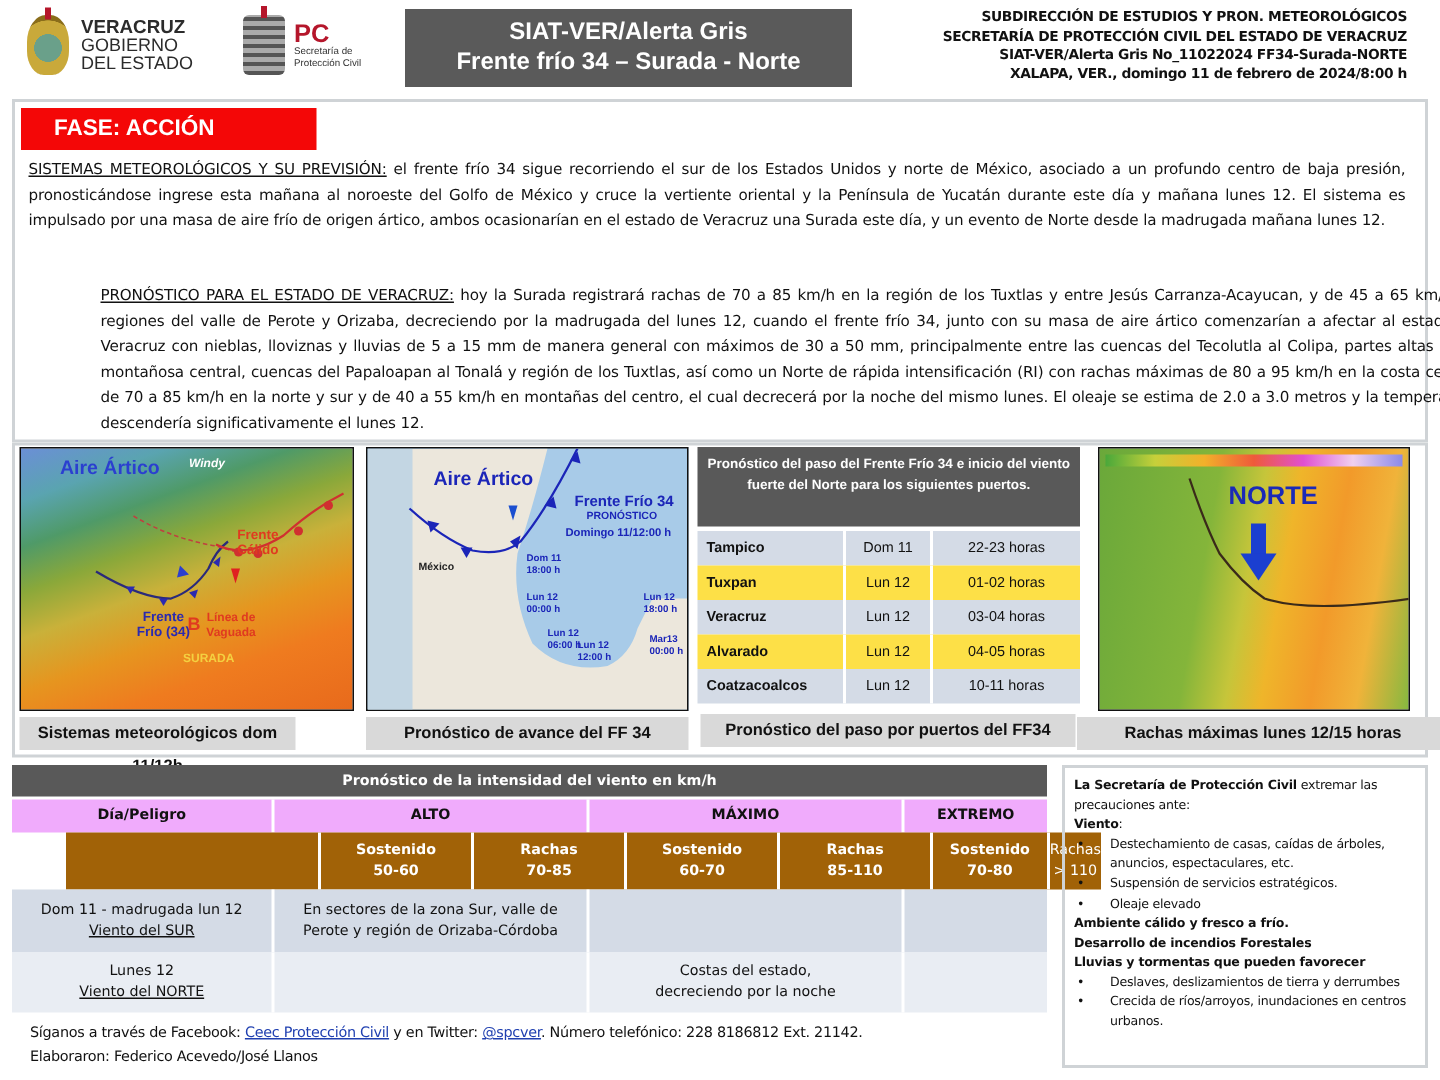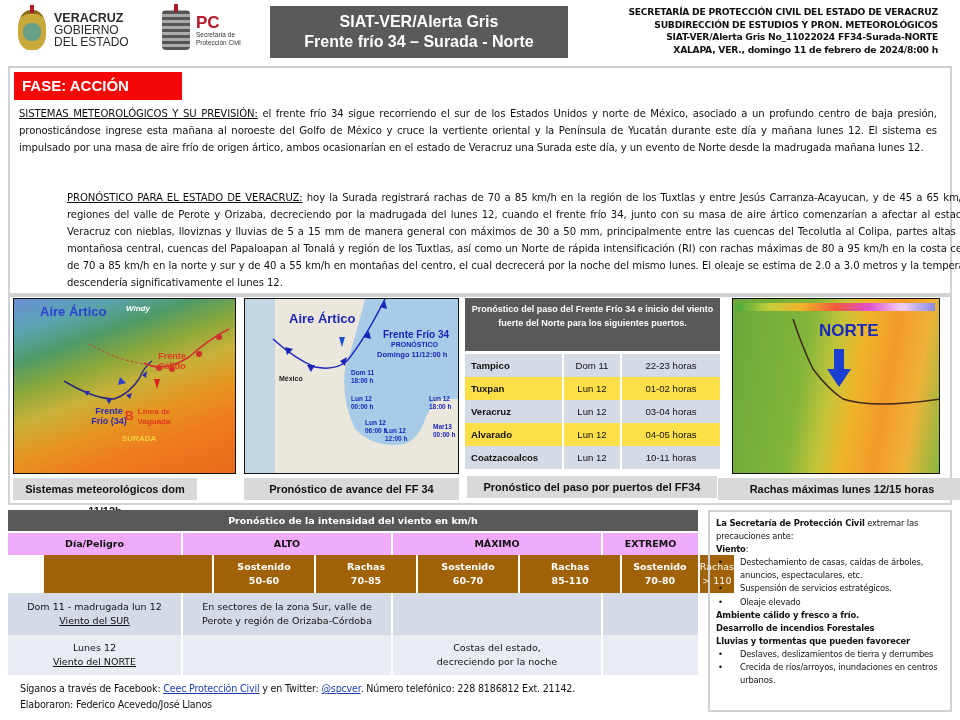--- a/index.html
+++ b/index.html
@@ -17,21 +17,21 @@
   .pc-crest::before { content: ""; position: absolute; left: 12px; top: -6px; width: 4px; height: 8px; background: #b5162b; }
   .pc-text { display: flex; flex-direction: column; }
   .pc-text b { color: #b5162b; font-size: 17px; line-height: 17px; }
   .pc-text span { font-size: 6.5px; line-height: 8px; color: #333; }
 
   .title-box { position: absolute; left: 270px; top: 6px; width: 298px; height: 52px; background: #5a5a5a; color: #fff; text-align: center; font-weight: bold; font-size: 16px; line-height: 20px; padding-top: 6px; }
   .header-right { position: absolute; right: 22px; top: 6px; width: 360px; text-align: right; font-family: "DejaVu Sans", sans-serif; font-size: 9.2px; line-height: 12.6px; font-weight: bold; color: #111; letter-spacing: -0.25px; }
 
   
   .panel { position: absolute; left: 8px; top: 66px; width: 944px; height: 229px; border: 2px solid #cfd3d6; background: #fff; }
-  .phase { position: absolute; left: 14px; top: 72px; width: 168px; height: 28px; background: #f40707; color: #fff; font-weight: bold; font-size: 15px; line-height: 28px; padding-left: 8px; }
+  .phase { position: absolute; left: 14px; top: 72px; width: 197px; height: 28px; background: #f40707; color: #fff; font-weight: bold; font-size: 15px; line-height: 28px; padding-left: 22px; }
   .body-text { position: absolute; left: 19px; width: 918px; font-family: "DejaVu Sans", sans-serif; font-size: 10.1px; line-height: 16.9px; text-align: justify; letter-spacing: -0.1px; color: #111; }
   .p1 { top: 106px; }
   .p2 { top: 190px; margin-left: 48px; }
   .u { text-decoration: underline; }
 
   
   .images { position: absolute; left: 8px; top: 295px; width: 944px; height: 210px; border: 2px solid #cfd3d6; background: #fff; }
   .img { position: absolute; top: 298px; height: 176px; border: 1px solid #111; overflow: hidden; }
   .caption { position: absolute; top: 478px; height: 22px; background: #d9d9d9; text-align: center; font-size: 11px; font-weight: bold; line-height: 22px; color: #111; }
 
@@ -87,22 +87,22 @@
     <b>PC</b>
     <span>Secretaría de</span>
     <span>Protección Civil</span>
   </div>
 </div>
 <div class="title-box">
   <div>SIAT-VER/Alerta Gris</div>
   <div>Frente frío 34 – Surada - Norte</div>
 </div>
 <div class="header-right">
+  <div>SUBDIRECCIÓN DE ESTUDIOS Y PRON. METEOROLÓGICOS</div>
   <div>SECRETARÍA DE PROTECCIÓN CIVIL DEL ESTADO DE VERACRUZ</div>
-  <div>SUBDIRECCIÓN DE ESTUDIOS Y PRON. METEOROLÓGICOS</div>
   <div>SIAT-VER/Alerta Gris No_11022024 FF34-Surada-NORTE</div>
   <div>XALAPA, VER., domingo 11 de febrero de 2024/8:00 h</div>
 </div>
 
 <div class="panel"></div>
 <div class="phase">FASE: ACCIÓN</div>
 <div class="body-text p1"><span class="u">SISTEMAS METEOROLÓGICOS Y SU PREVISIÓN:</span><span> el frente frío 34 sigue recorriendo el sur de los Estados Unidos y norte de México, asociado a un profundo centro de baja presión, pronosticándose ingrese esta mañana al noroeste del Golfo de México y cruce la vertiente oriental y la Península de Yucatán durante este día y mañana lunes 12. El sistema es impulsado por una masa de aire frío de origen ártico, ambos ocasionarían en el estado de Veracruz una Surada este día,  y un evento de Norte desde la madrugada mañana lunes 12.</span></div>
 <div class="body-text p2"><span class="u">PRONÓSTICO PARA EL ESTADO DE VERACRUZ:</span><span> hoy la Surada registrará rachas de 70 a 85 km/h en la región de los Tuxtlas y entre Jesús Carranza-Acayucan, y de 45 a 65 km/h en regiones del valle de Perote y Orizaba, decreciendo por la madrugada del lunes 12, cuando el frente frío 34, junto con su masa de aire ártico comenzarían a afectar al estado de Veracruz con nieblas, lloviznas y lluvias de 5 a 15 mm de manera general con máximos de 30 a 50 mm, principalmente entre las cuencas del Tecolutla al Colipa, partes altas de la montañosa central, cuencas del Papaloapan al Tonalá y región de los Tuxtlas, así como un Norte de rápida intensificación (RI) con rachas máximas de 80 a 95 km/h en la costa centro, de 70 a 85 km/h en la norte y sur y de 40 a 55 km/h en montañas del centro, el cual decrecerá por la noche del mismo lunes. El oleaje se estima de 2.0 a 3.0 metros y la temperatura descendería significativamente el lunes 12.</span></div>
 
 <div class="images"></div>

